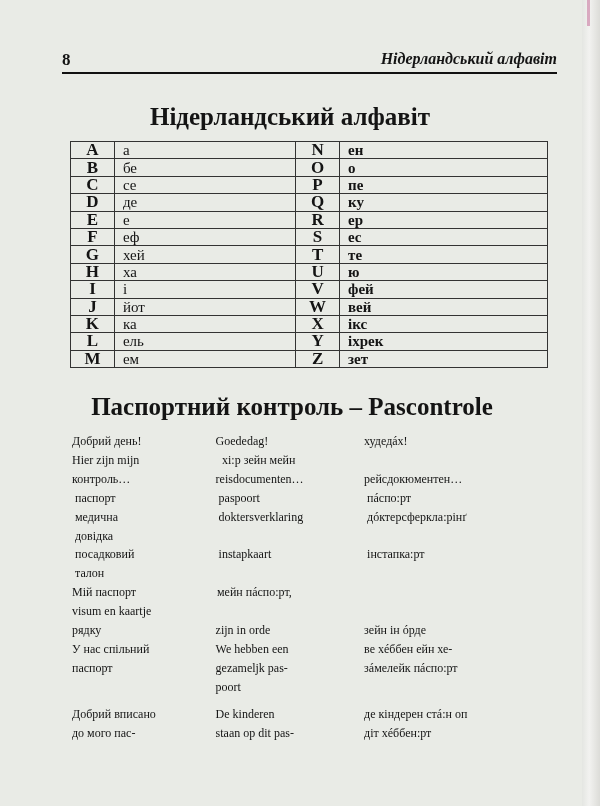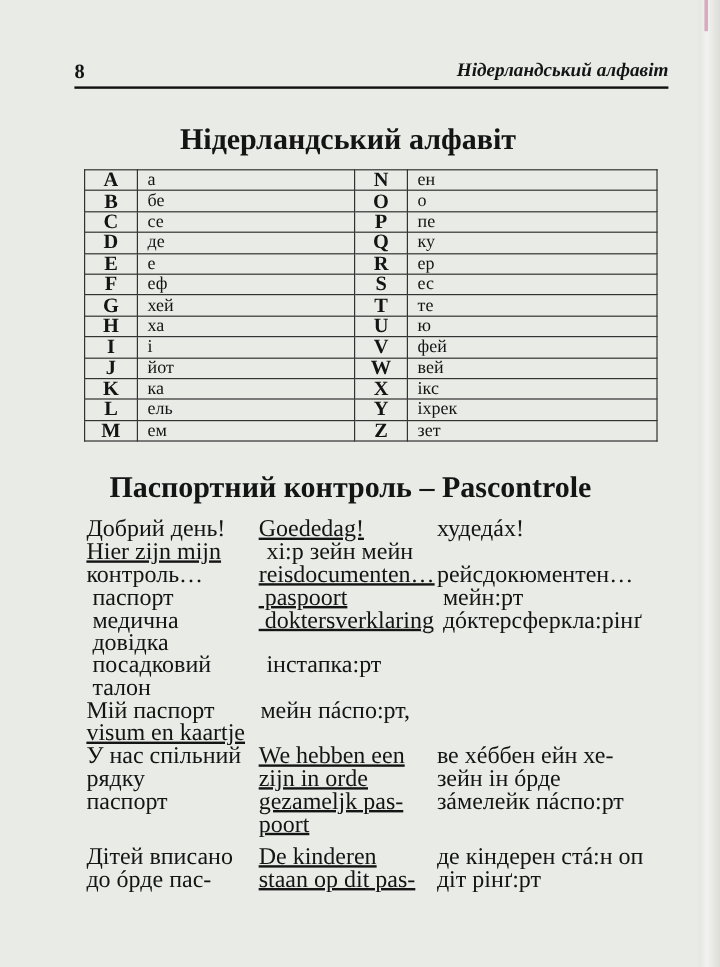--- a/index.html
+++ b/index.html
@@ -81,35 +81,35 @@
       line-height: 16px;
     }
     .alphabet-table td.letter {
       width: 40px;
       padding: 0;
       text-align: center;
       font-weight: bold;
       font-size: 17px;
     }
     .alphabet-table td.sound { width: 160px; }
-    .alphabet-table td.sound2 { width: 185px; }
+    .alphabet-table td.sound2 { width: 185px; font-weight: bold; }
 
     .phrases {
       position: absolute;
       left: 72px;
       top: 432px;
       width: 500px;
-      font-size: 20px;
+      font-size: 12px;
       line-height: 18.9px;
     }
     .phrase-row {
       display: flex;
     }
     .col-uk { width: 145px; white-space: pre; }
-    .col-nl { width: 150px; white-space: pre; text-decoration: underline; }
+    .col-nl { width: 150px; white-space: pre; }
     .col-tr { width: 210px; white-space: pre; font-family: Liberation Serif, serif; }
     .gap { height: 8px; }
   </style>
 </head>
 <body>
 
 <div class="page-edge"></div>
 <div class="page-edge-pink"></div>
 
 <div class="running-header">
@@ -215,72 +215,73 @@
       <span class="col-tr">хі:р зейн мейн</span>
     </div>
     <div class="phrase-row">
       <span class="col-uk">контроль…</span>
       <span class="col-nl">reisdocumenten…</span>
       <span class="col-tr">рейсдокюментен…</span>
     </div>
     <div class="phrase-row">
       <span class="col-uk"> паспорт</span>
       <span class="col-nl"> paspoort</span>
-      <span class="col-tr"> мейн:рт</span>
+      <span class="col-tr"> пáспо:рт</span>
     </div>
     <div class="phrase-row">
       <span class="col-uk"> медична</span>
       <span class="col-nl"> doktersverklaring</span>
       <span class="col-tr"> дóктерсферкла:рінґ</span>
     </div>
     <div class="phrase-row">
       <span class="col-uk"> довідка</span>
       <span class="col-nl"></span>
       <span class="col-tr"></span>
     </div>
     <div class="phrase-row">
       <span class="col-uk"> посадковий</span>
+      <span class="col-nl"> instapkaart</span>
       <span class="col-tr"> інстапка:рт</span>
     </div>
     <div class="phrase-row">
       <span class="col-uk"> талон</span>
       <span class="col-nl"></span>
       <span class="col-tr"></span>
     </div>
     <div class="phrase-row">
       <span class="col-uk">Мій паспорт</span>
       <span class="col-tr">мейн пáспо:рт,</span>
     </div>
     <div class="phrase-row">
       <span class="col-nl">visum en kaartje</span>
     </div>
     <div class="phrase-row">
+      <span class="col-uk">рядку</span>
+      <span class="col-nl">zijn in orde</span>
+      <span class="col-tr">зейн ін óрде</span>
+    </div>
+    <div class="phrase-row">
       <span class="col-uk">У нас спільний</span>
       <span class="col-nl">We hebben een</span>
       <span class="col-tr">ве хéббен ейн хе-</span>
     </div>
     <div class="phrase-row">
-      <span class="col-uk">рядку</span>
-      <span class="col-nl">zijn in orde</span>
-      <span class="col-tr">зейн ін óрде</span>
-    </div>
-    <div class="phrase-row">
       <span class="col-uk">паспорт</span>
       <span class="col-nl">gezameljk pas-</span>
       <span class="col-tr">зáмелейк пáспо:рт</span>
     </div>
     <div class="phrase-row">
       <span class="col-uk"></span>
       <span class="col-nl">poort</span>
       <span class="col-tr"></span>
     </div>
     <div class="gap"></div>
     <div class="phrase-row">
-      <span class="col-uk">Дітей вписано</span>
+      <span class="col-uk">Добрий вписано</span>
       <span class="col-nl">De kinderen</span>
       <span class="col-tr">де кіндерен стá:н оп</span>
     </div>
     <div class="phrase-row">
-      <span class="col-uk">до óрде пас-</span>
+      <span class="col-uk">до мого пас-</span>
       <span class="col-nl">staan op dit pas-</span>
-      <span class="col-tr">діт рінґ:рт</span>
+      <span class="col-tr">діт хéббен:рт</span>
     </div>
   </div>
 
 </body></html>

